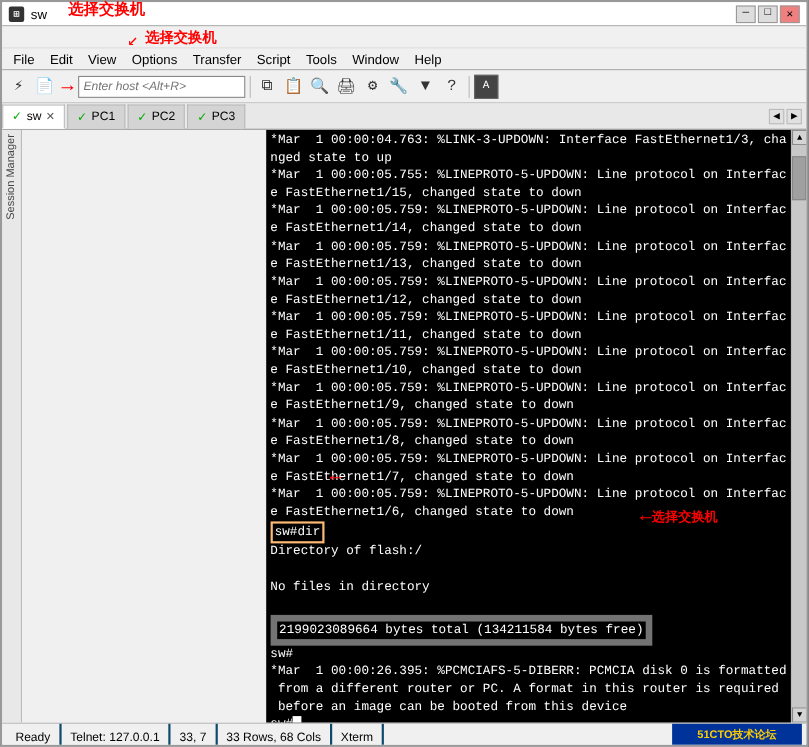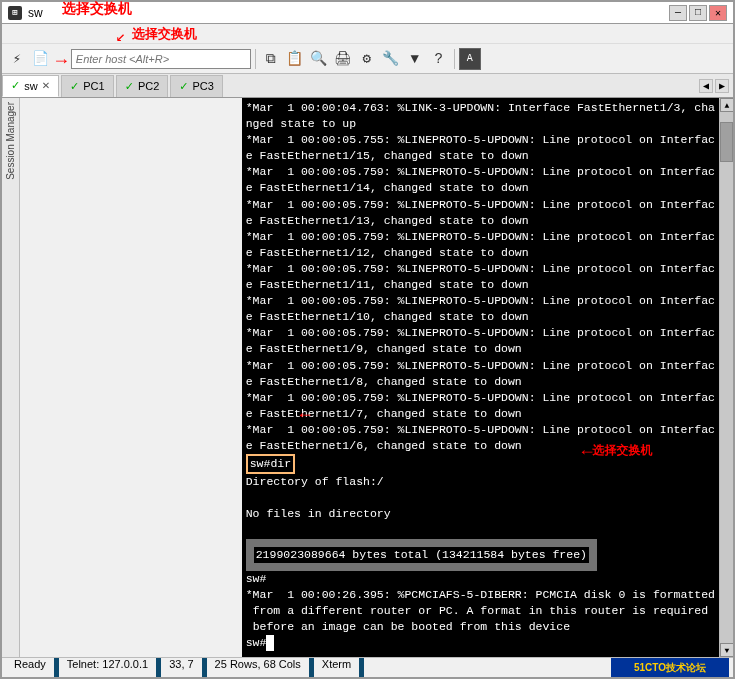--- a/index.html
+++ b/index.html
@@ -95,21 +95,21 @@
       cursor: pointer;
       font-size: 14px;
       color: #333;
     }
     .tb-separator {
       width: 1px; height: 20px;
       background: #bbb;
       margin: 0 2px;
     }
     .host-input {
-      width: 180px;
+      width: 152px;
       height: 20px;
       border: 1px solid #888;
       font-family: Arial, sans-serif;
       font-size: 11px;
       padding: 0 4px;
       background: #fff;
       color: #888;
     }
 
     
@@ -255,24 +255,24 @@
       display: flex;
       align-items: center;
       height: 20px;
       font-family: Arial, sans-serif;
       font-size: 11px;
       padding: 0 4px;
       gap: 0;
     }
     .status-item {
       padding: 0 8px;
-      border-right: 5px solid #0c4a6e;
+      border-right: 2px solid #0c4a6e;
       height: 100%;
       display: flex;
-      align-items: flex-start;
+      align-items: flex-end;
     }
     .status-item:last-child { border-right: none; }
     .status-logo {
       margin-left: auto;
       padding: 0 23px;
       background: #003399;
       color: #ffcc00;
       font-size: 10px;
       font-weight: bold;
       height: 100%;
@@ -308,20 +308,31 @@
       <div class="tb-btn" style="background:#f08080;">✕</div>
     </div>
   </div>
 
   <div style="background:#f0f0f0; height:20px; position:relative; border-bottom:1px solid #ddd; overflow:visible;">
     <span style="position:absolute; left:130px; top:1px; color:#ff0000; font-family:'Microsoft YaHei',Arial,sans-serif; font-size:13px; font-weight:bold; pointer-events:none; z-index:50;">选择交换机</span>
 
     <span style="position:absolute; left:114px; top:2px; color:#ff0000; font-size:16px; pointer-events:none;">↙</span>
   </div>
 
+  <div class="menu-bar">
+    <span class="menu-item">File</span>
+    <span class="menu-item">Edit</span>
+    <span class="menu-item">View</span>
+    <span class="menu-item">Options</span>
+    <span class="menu-item">Transfer</span>
+    <span class="menu-item">Script</span>
+    <span class="menu-item">Tools</span>
+    <span class="menu-item">Window</span>
+    <span class="menu-item">Help</span>
+  </div>
 
   <div class="toolbar">
 
     <div class="tb-icon">⚡</div>
 
     <div class="tb-icon">📄</div>
 
     <span style="color:#ff0000; font-size:18px; font-weight:bold; margin:0 2px;">→</span>
 
     <input class="host-input" type="text" style="color: rgb(170, 170, 170); font-style: italic;" placeholder="Enter host &lt;Alt+R&gt;">
@@ -395,21 +406,21 @@
 e FastEthernet1/8, changed state to down
 *Mar  1 00:00:05.759: %LINEPROTO-5-UPDOWN: Line protocol on Interfac
 e FastEthernet1/7, changed state to down
 *Mar  1 00:00:05.759: %LINEPROTO-5-UPDOWN: Line protocol on Interfac
 e FastEthernet1/6, changed state to down
 <span style="display:inline-block; border:2px solid #fdba74; padding:0 2px;">sw#dir</span>
 Directory of flash:/
 
 No files in directory
 
-<span style="display:inline-block; border:8px solid #737373; padding:0 2px;font-family:Liberation Mono, monospace;">2199023089664 bytes total (134211584 bytes free)</span>
+<span style="display:inline-block; border:6px solid #737373; padding:0 2px;font-family:Liberation Mono, monospace;">2199023089664 bytes total (134211584 bytes free)</span>
 sw#
 *Mar  1 00:00:26.395: %PCMCIAFS-5-DIBERR: PCMCIA disk 0 is formatted
  from a different router or PC. A format in this router is required
  before an image can be booted from this device
 sw#<span style="background:#fff; color:#000; width:8px; display:inline-block;">&nbsp;</span></pre>
 
         <div style="position:absolute; top:0; left:0; right:0; bottom:0; pointer-events:none;">
 
           <div style="position:absolute; top:303px; left:58px; display:flex; align-items:center; pointer-events:none;">
             <span style="color:#ff0000; font-size:18px; font-weight:bold;">←</span>
@@ -436,21 +447,21 @@
     <div class="status-item">
       <span>Ready</span>
     </div>
     <div class="status-item">
       <span>Telnet: 127.0.0.1</span>
     </div>
     <div class="status-item">
       <span>33, 7</span>
     </div>
     <div class="status-item">
-      <span>25 Rows, 68 Cols</span>
+      <span>33 Rows, 68 Cols</span>
     </div>
     <div class="status-item">
       <span>Xterm</span>
     </div>
     <div class="status-logo">
       <span>51CTO技术论坛</span>
     </div>
   </div>
 
 </div>

